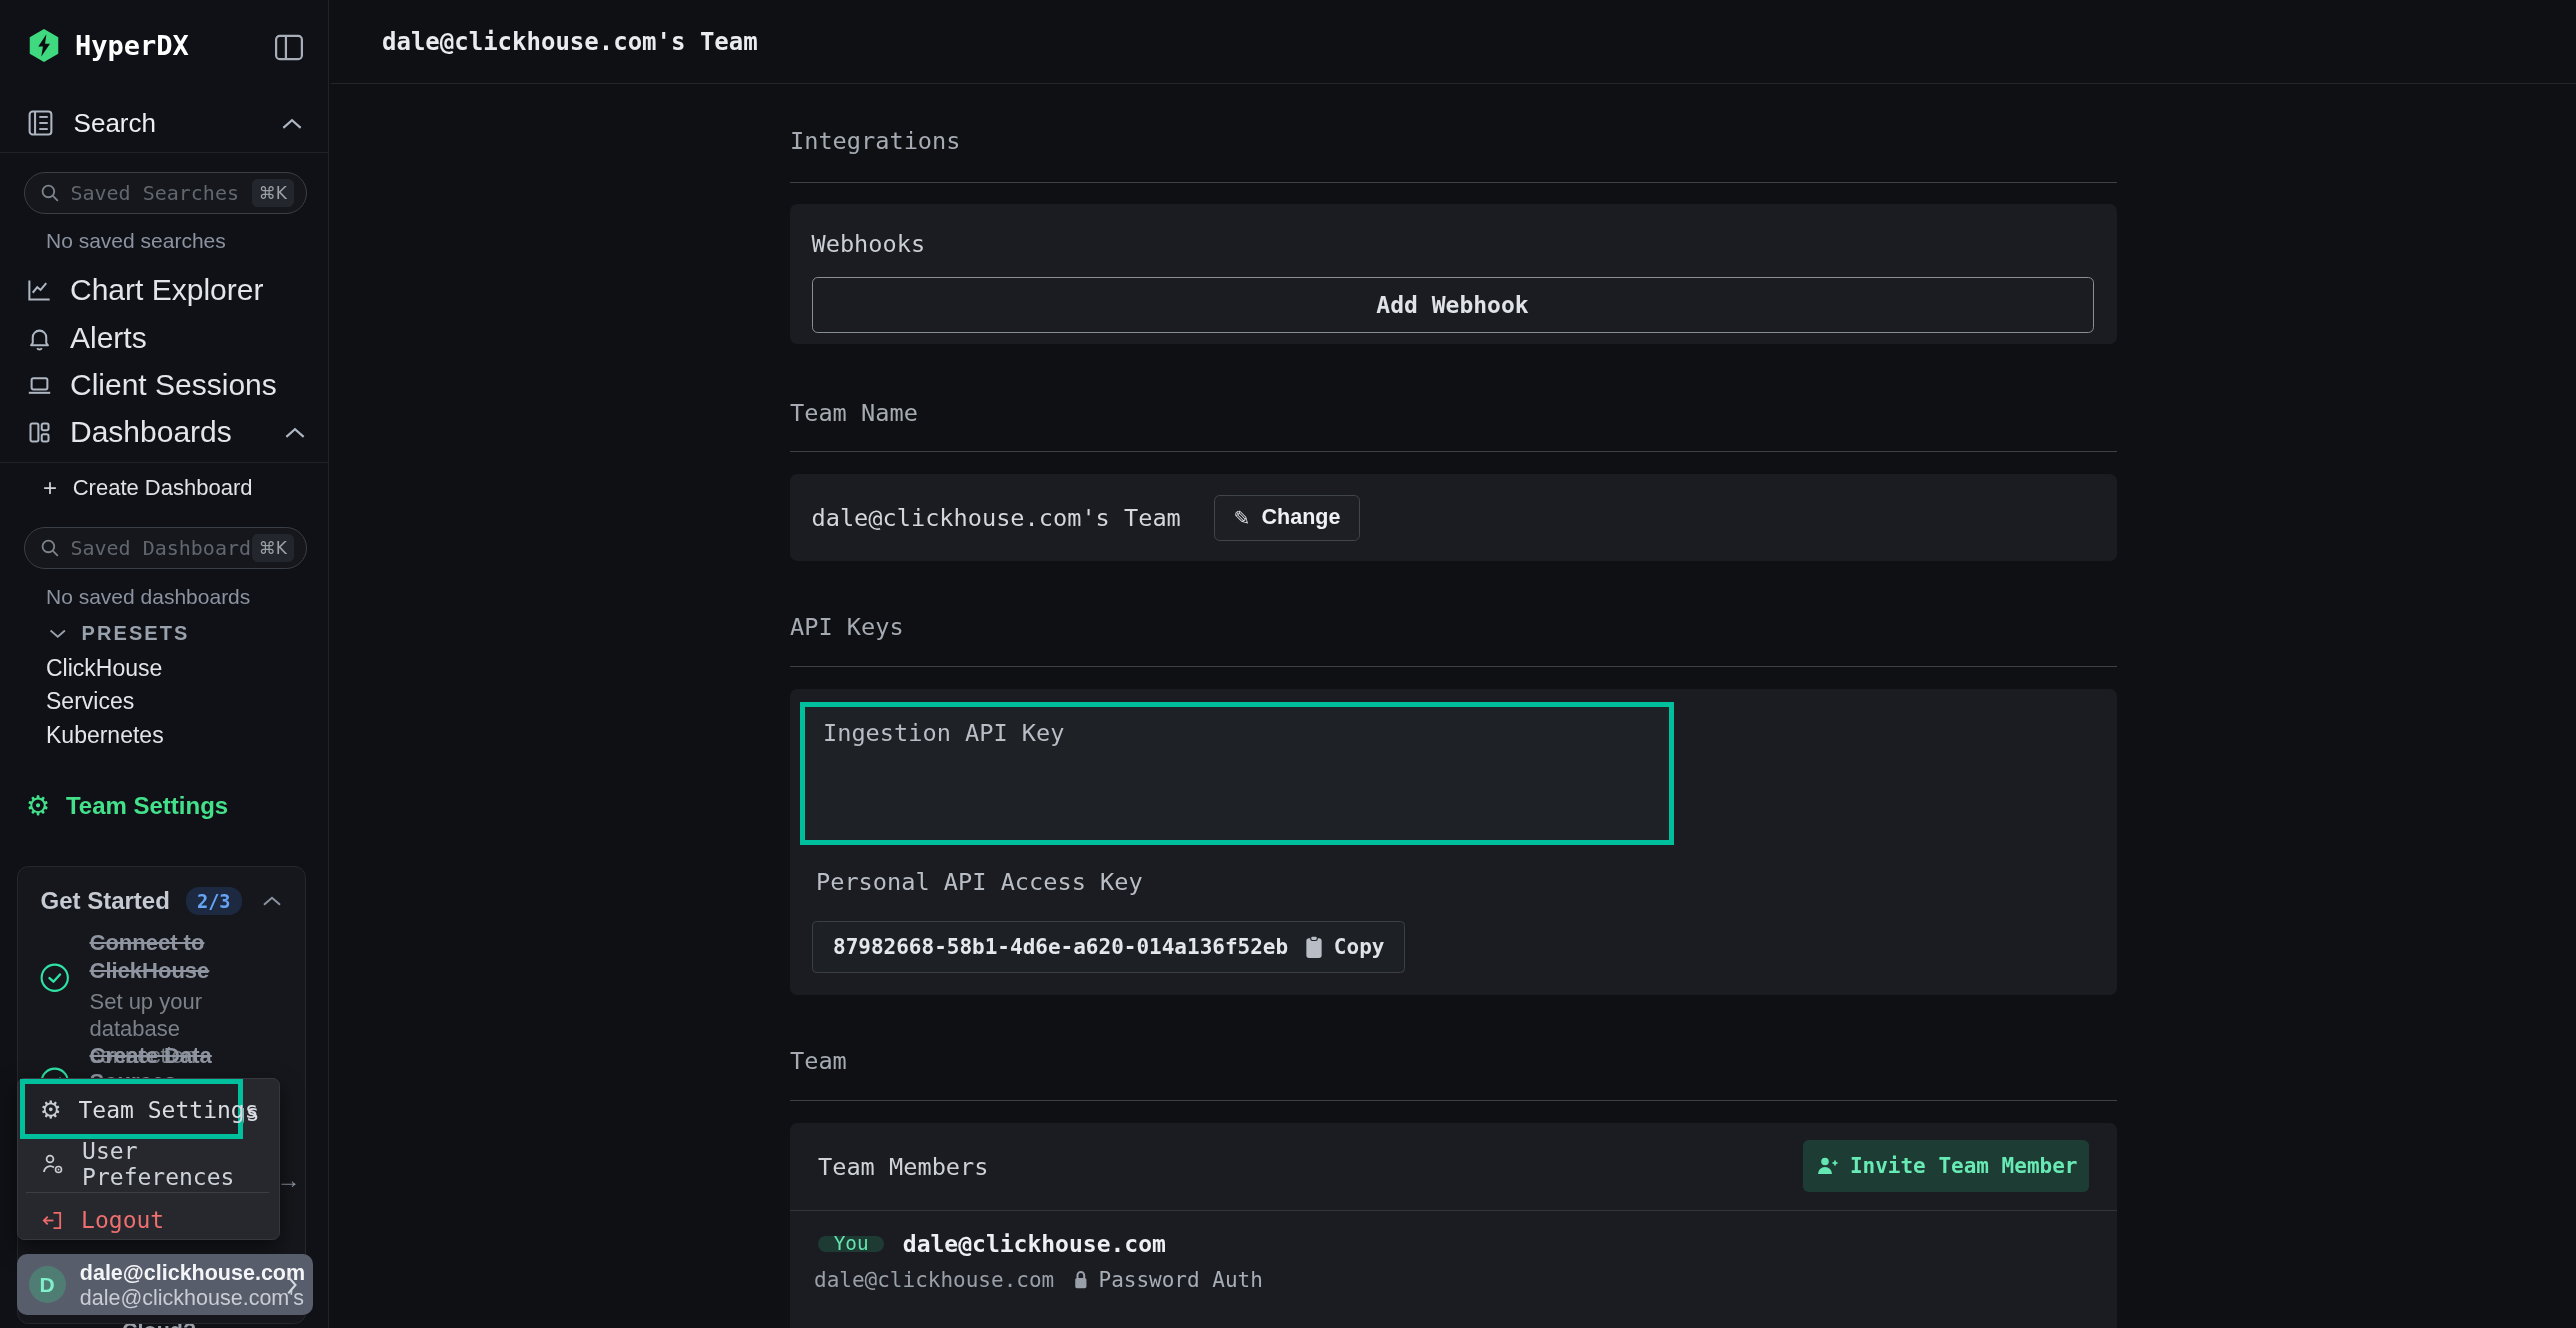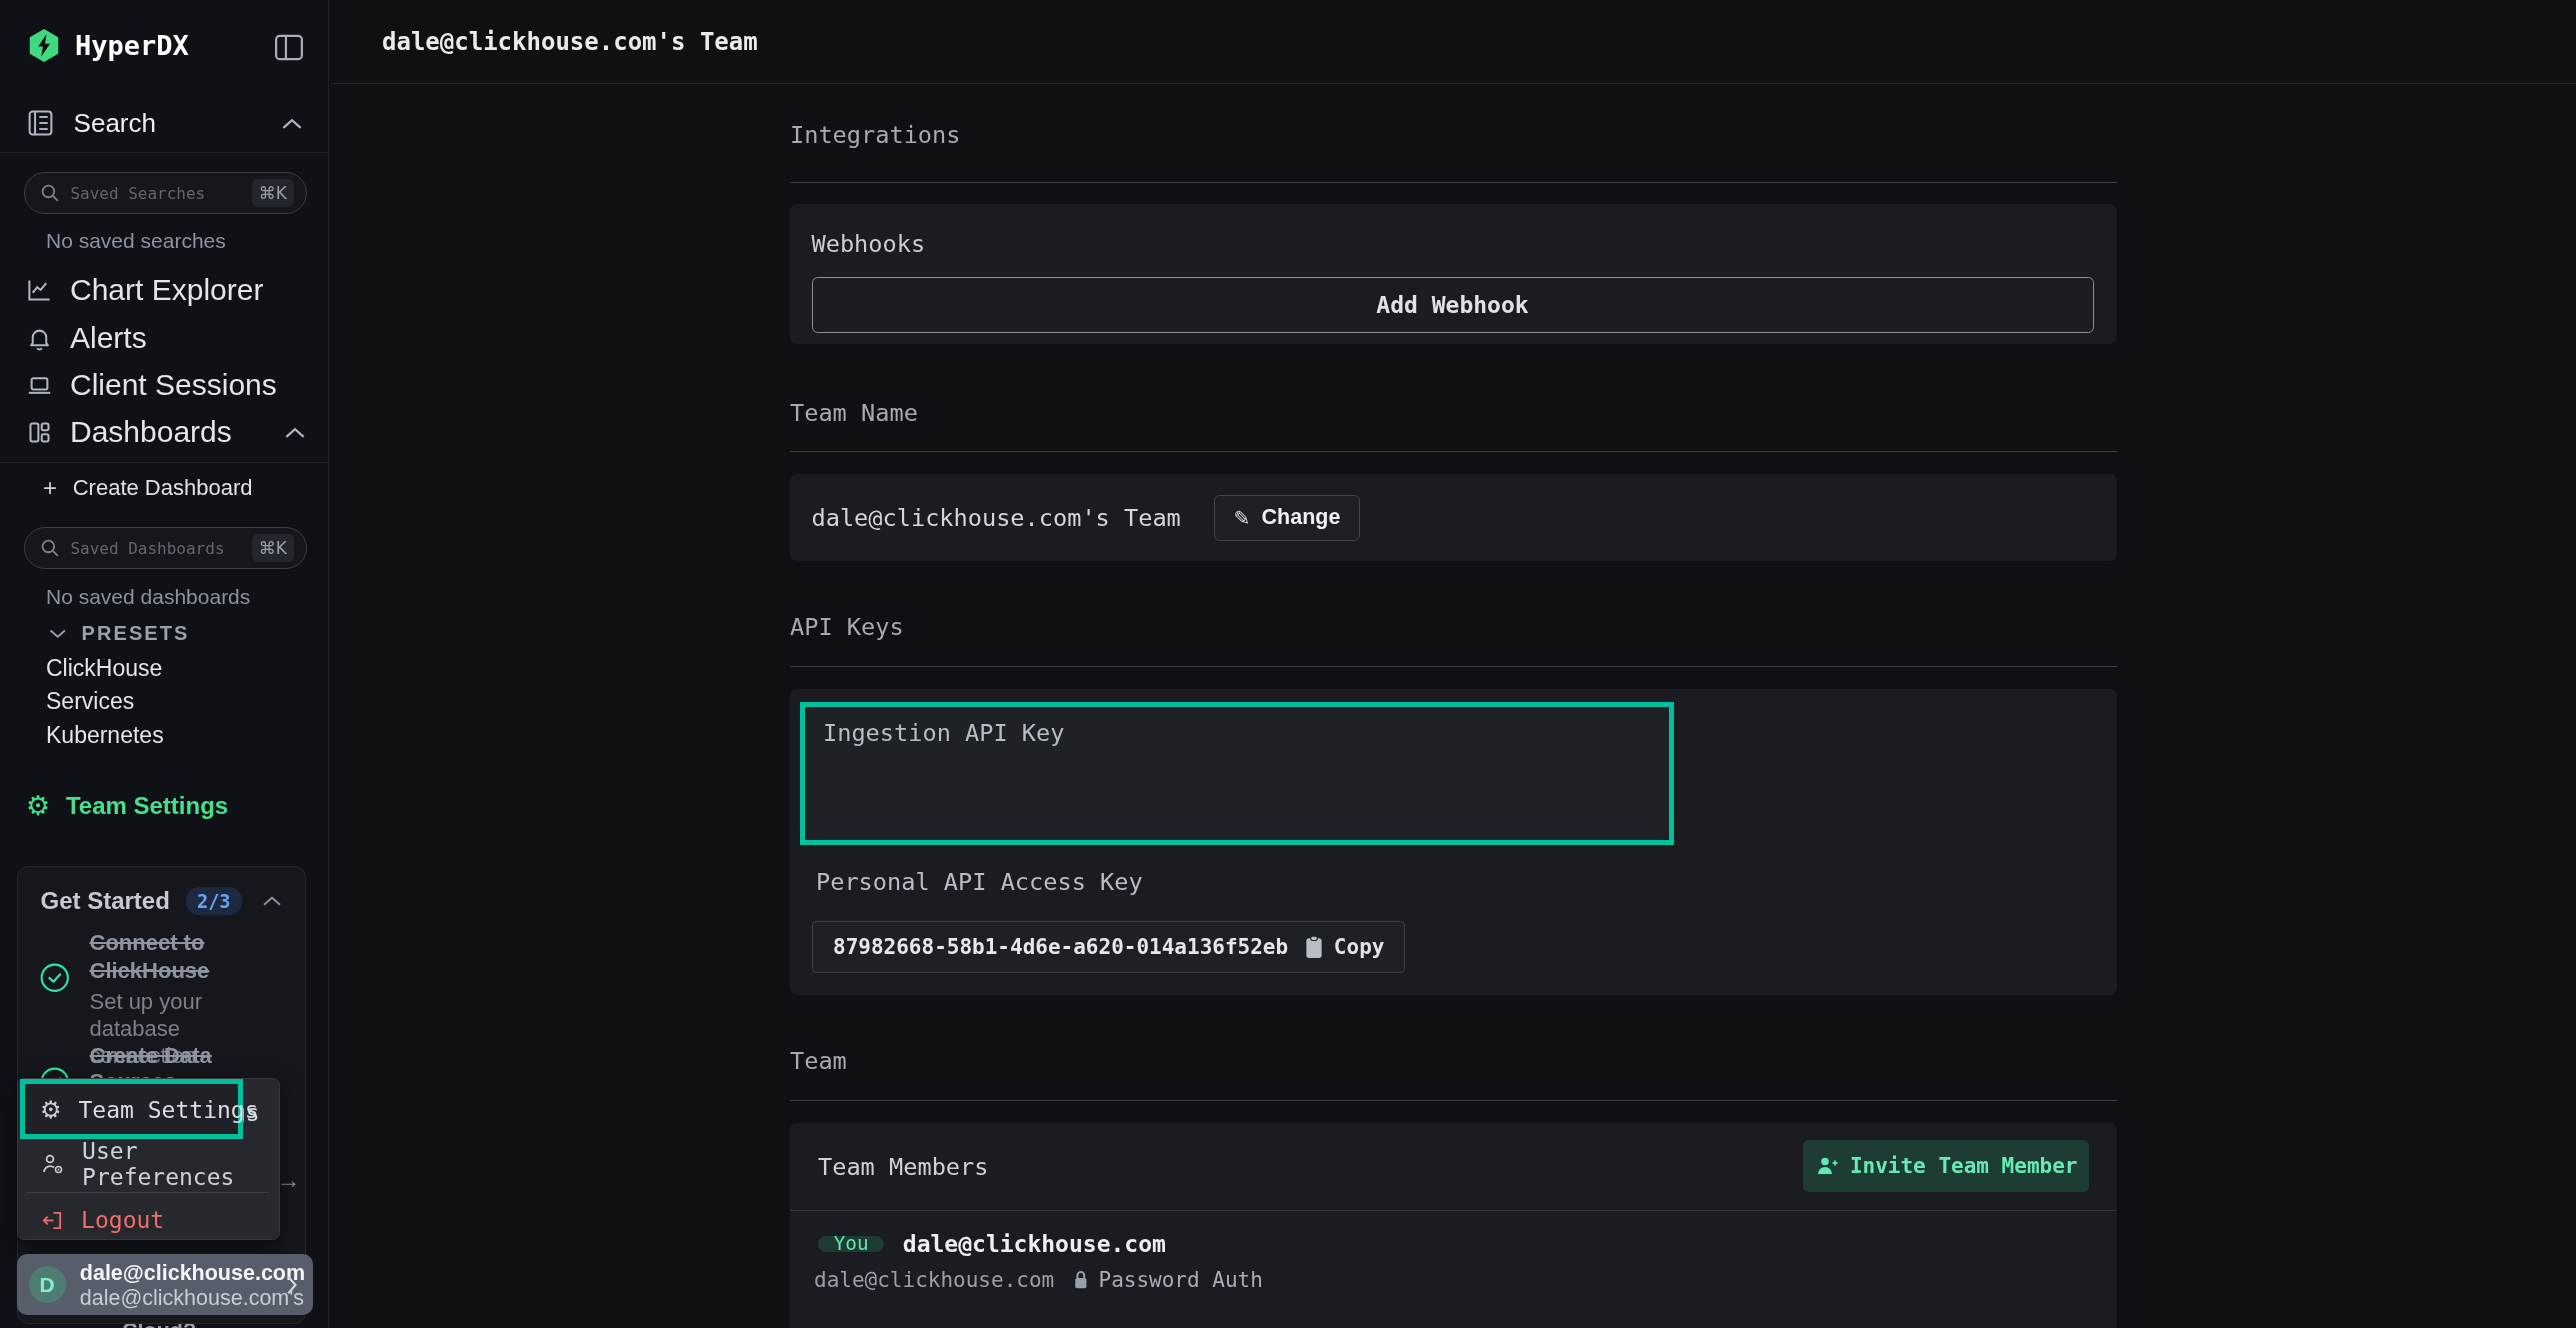--- a/index.html
+++ b/index.html
@@ -21,21 +21,21 @@
     background:#0f1116; border-right:1.4px solid #202329;
   }
   .side-divider { position:absolute; left:0; width:329px; height:0.7px; background:#1e2126; }
   .pill-input {
     position:absolute; left:23.6px; width:283px; height:42px;
     background:#15171c; border:1.4px solid #3a3e46; border-radius:21px;
     display:flex; align-items:center; padding:0 11.4px 0 14.3px;
   }
   .pill-input input {
     flex:1; background:transparent; border:none; outline:none;
-    font-family:"DejaVu Sans Mono",monospace; font-size:16px; color:#d4d7dd;
+    font-family:"DejaVu Sans Mono",monospace; font-size:20px; color:#d4d7dd;
     margin-left:10px; min-width:0;
   }
   .pill-input input::placeholder { color:#62676f; }
   .kbd {
     background:#23262d; color:#9aa0a8; border-radius:5.7px;
     font-size:17px; padding:4.3px 7.2px; font-family:"DejaVu Sans",sans-serif;
   }
   .nav-item { position:absolute; left:0; width:329px; height:44px; display:flex; align-items:center; padding-left:26px; cursor:pointer; }
   .nav-item .lbl { margin-left:17px; font-size:30px; color:#e2e5ea; }
   .muted-note { position:absolute; left:46px; font-size:21px; color:#8b93a1; }
@@ -303,21 +303,21 @@
       </span>
     </div>
 
     <div class="abs" style="left:122px; top:1319px; font-size:21.5px; font-weight:bold; color:#9ba0a8;">Cloud?</div>
   </div>
 
   <div id="main-header">
     <span class="mono" style="margin-left:51px; font-size:24px; font-weight:bold; color:#e9ebef;">dale@clickhouse.com's Team</span>
   </div>
 
-  <div class="section-heading" style="top:121px;">Integrations</div>
+  <div class="section-heading" style="top:127px;">Integrations</div>
   <div class="section-divider" style="top:182px;"></div>
   <div class="card" style="top:204px; height:140px;">
     <div class="mono abs" style="left:21.5px; top:26px; font-size:23.6px; color:#caced5;">Webhooks</div>
     <button class="outline-btn abs" style="left:21.5px; top:73px; width:1282px; height:56px; font-size:23px;">Add Webhook</button>
   </div>
 
   <div class="section-heading" style="top:399px;">Team Name</div>
   <div class="section-divider" style="top:451px;"></div>
   <div class="card" style="top:474px; height:87px;">
     <div class="row" style="position:absolute; left:21.5px; top:0; height:87px;">

